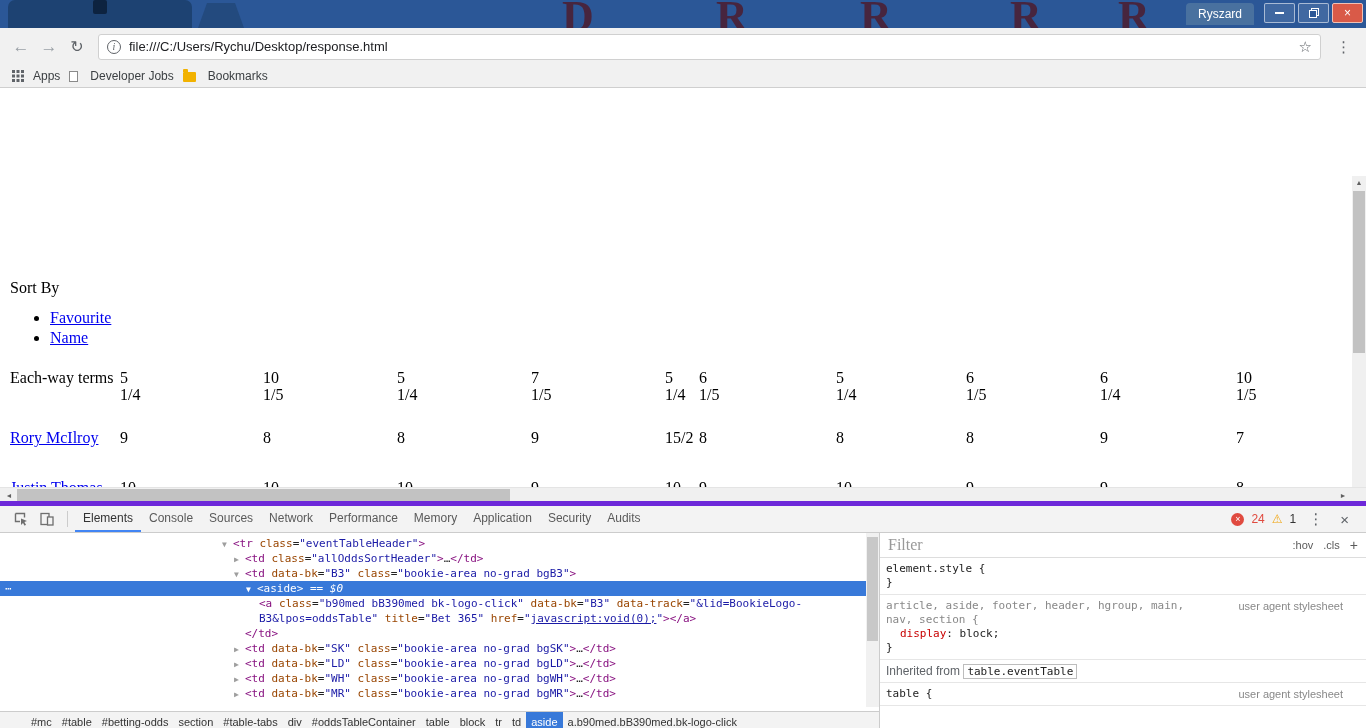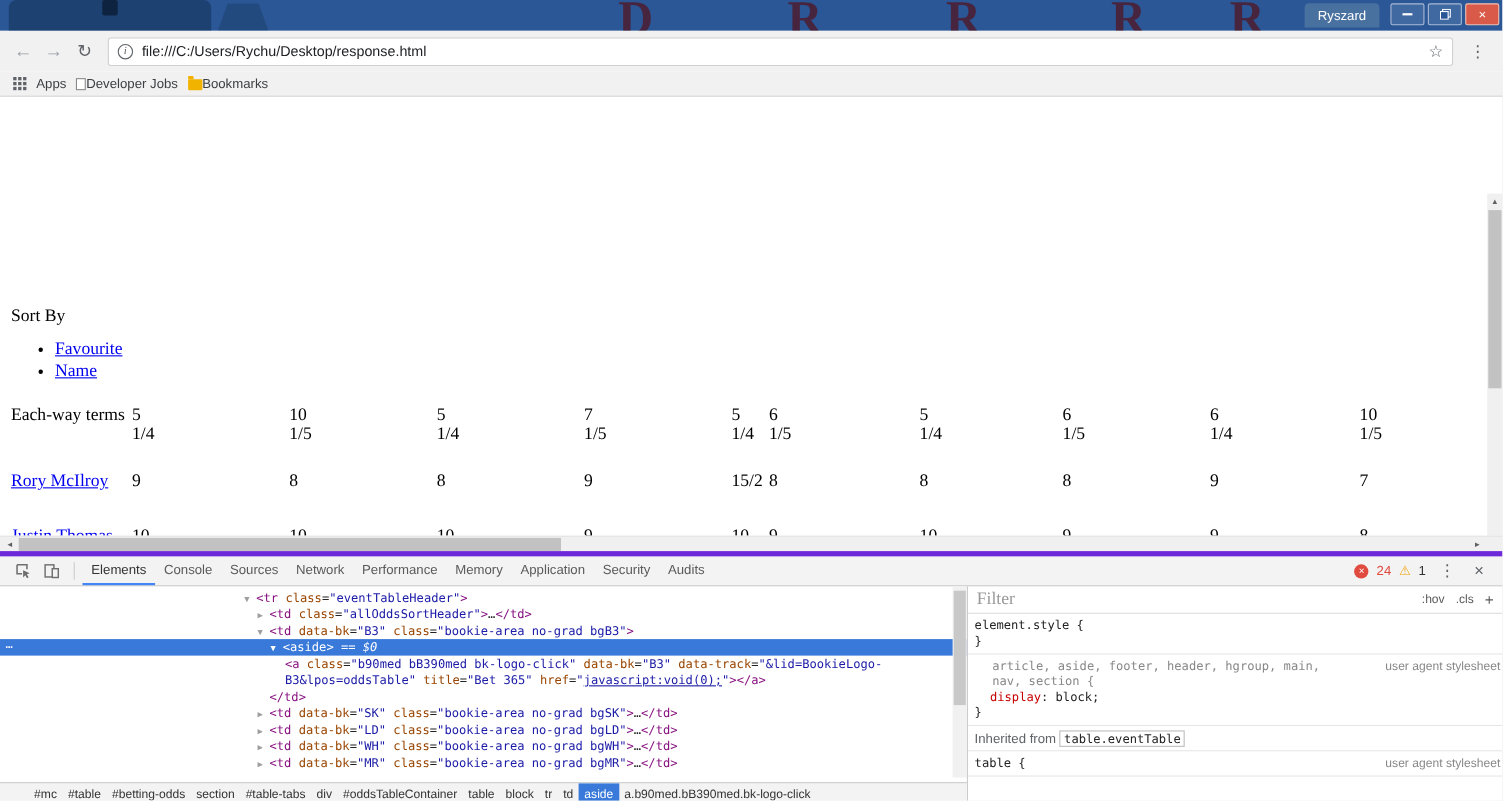--- a/index.html
+++ b/index.html
@@ -29,21 +29,21 @@
   .info-ic { width:14px; height:14px; border:1px solid #5f6368; border-radius:50%; color:#5f6368; font-size:10px; font-style:italic; font-family:"Liberation Serif", serif; display:flex; align-items:center; justify-content:center; flex:none; }
   .url-input { flex:1; border:none; outline:none; background:transparent; font-size:13px; color:#202124; font-family:"Liberation Sans", sans-serif; }
   .star { color:#5f6368; font-size:15px; flex:none; }
   .kebab { color:#5f6368; font-size:15px; padding:0 7px; }
 
   
   .bookmarks { position:absolute; left:0; top:65px; width:1366px; height:23px; background:#f1f1f1; border-bottom:1px solid #cfcfcf; display:flex; align-items:center; gap:9px; padding:0 12px; font-size:12px; color:#3c4043; }
   .apps-ic { width:12px; height:12px; position:relative; flex:none; }
   .apps-ic i { position:absolute; left:0; top:0; width:3px; height:3px; background:#5f6368;
     box-shadow:4.5px 0 0 #5f6368, 9px 0 0 #5f6368, 0 4.5px 0 #5f6368, 4.5px 4.5px 0 #5f6368, 9px 4.5px 0 #5f6368, 0 9px 0 #5f6368, 4.5px 9px 0 #5f6368, 9px 9px 0 #5f6368; }
-  .bm-item { display:flex; align-items:center; gap:0; }
+  .bm-item { display:flex; align-items:center; gap:12px; }
   .page-ic { width:9px; height:11px; border:1px solid #8a8a8a; background:#fff; flex:none; }
   .folder-ic { width:13px; height:10px; background:#f2b200; border-radius:1px; position:relative; flex:none; margin-top:2px; }
   .folder-ic:before { content:""; position:absolute; top:-3px; left:0; width:5px; height:3px; background:#f2b200; border-radius:1px 1px 0 0; }
 
   
   .page { position:absolute; left:0; top:88px; width:1366px; height:399px; background:#fff; overflow:hidden; font-family:"Liberation Serif", serif; font-size:16px; color:#000; }
   .sortby { position:absolute; left:10px; top:191px; }
   .sortlinks { position:absolute; left:10px; top:219px; }
   .sortlinks ul { margin:0; padding-left:40px; }
   .sortlinks li { margin:2px 0; }
@@ -104,24 +104,24 @@
   .sbtabs { height:27px; background:#f3f3f3; border-bottom:1px solid #ccc; display:flex; align-items:center; padding:0 4px; flex:none; }
   .sbtab { padding:0 6px; font-size:11px; color:#5a5a5a; height:26px; display:flex; align-items:center; border-bottom:2px solid transparent; white-space:nowrap; }
   .sbtab.sel { color:#333; border-bottom-color:#4285f4; }
   .sbfilter { height:25px; border-bottom:1px solid #ddd; display:flex; align-items:center; gap:10px; padding:0 8px; flex:none; }
   .filter-input { flex:1; border:none; outline:none; background:transparent; font-size:16px; color:#333; font-family:Liberation Serif, serif; }
   .filter-input::placeholder { color:#999; }
   .sb-mini { font-size:11px; color:#5a5a5a; white-space:nowrap; }
   .sb-plus { font-size:14px; color:#5a5a5a; }
   .sbcontent { flex:1; overflow:hidden; font-family:"DejaVu Sans Mono","Liberation Mono",monospace; font-size:11px; color:#222; }
   .stylerule { position:relative; padding:4px 6px; border-bottom:1px solid #e6e6e6; line-height:14px; }
-  .sel-gray { color:#888;margin-left:16px; }
+  .sel-gray { color:#888; }
   .prop-line { padding-left:14px; }
   .prop-name { color:#c80000; }
-  .origin { position:absolute; right:2px; top:4px; color:#888; font-size:11px; font-family:"Liberation Sans", sans-serif; }
+  .origin { position:absolute; right:23px; top:4px; color:#888; font-size:11px; font-family:"Liberation Sans", sans-serif; }
   .inherited-bar { padding:4px 6px; border-bottom:1px solid #e6e6e6; font-family:"Liberation Sans", sans-serif; font-size:12px; color:#5f6368; }
   .inh-link { font-family:"DejaVu Sans Mono","Liberation Mono",monospace; font-size:11px; color:#222; border:1px solid #bdbdbd; background:#fff; padding:0 3px; }
 </style>
 </head>
 <body>
 
 <div class="screen">
 
   <div class="titlebar">
     <span class="wm" style="left:562px">D</span>

